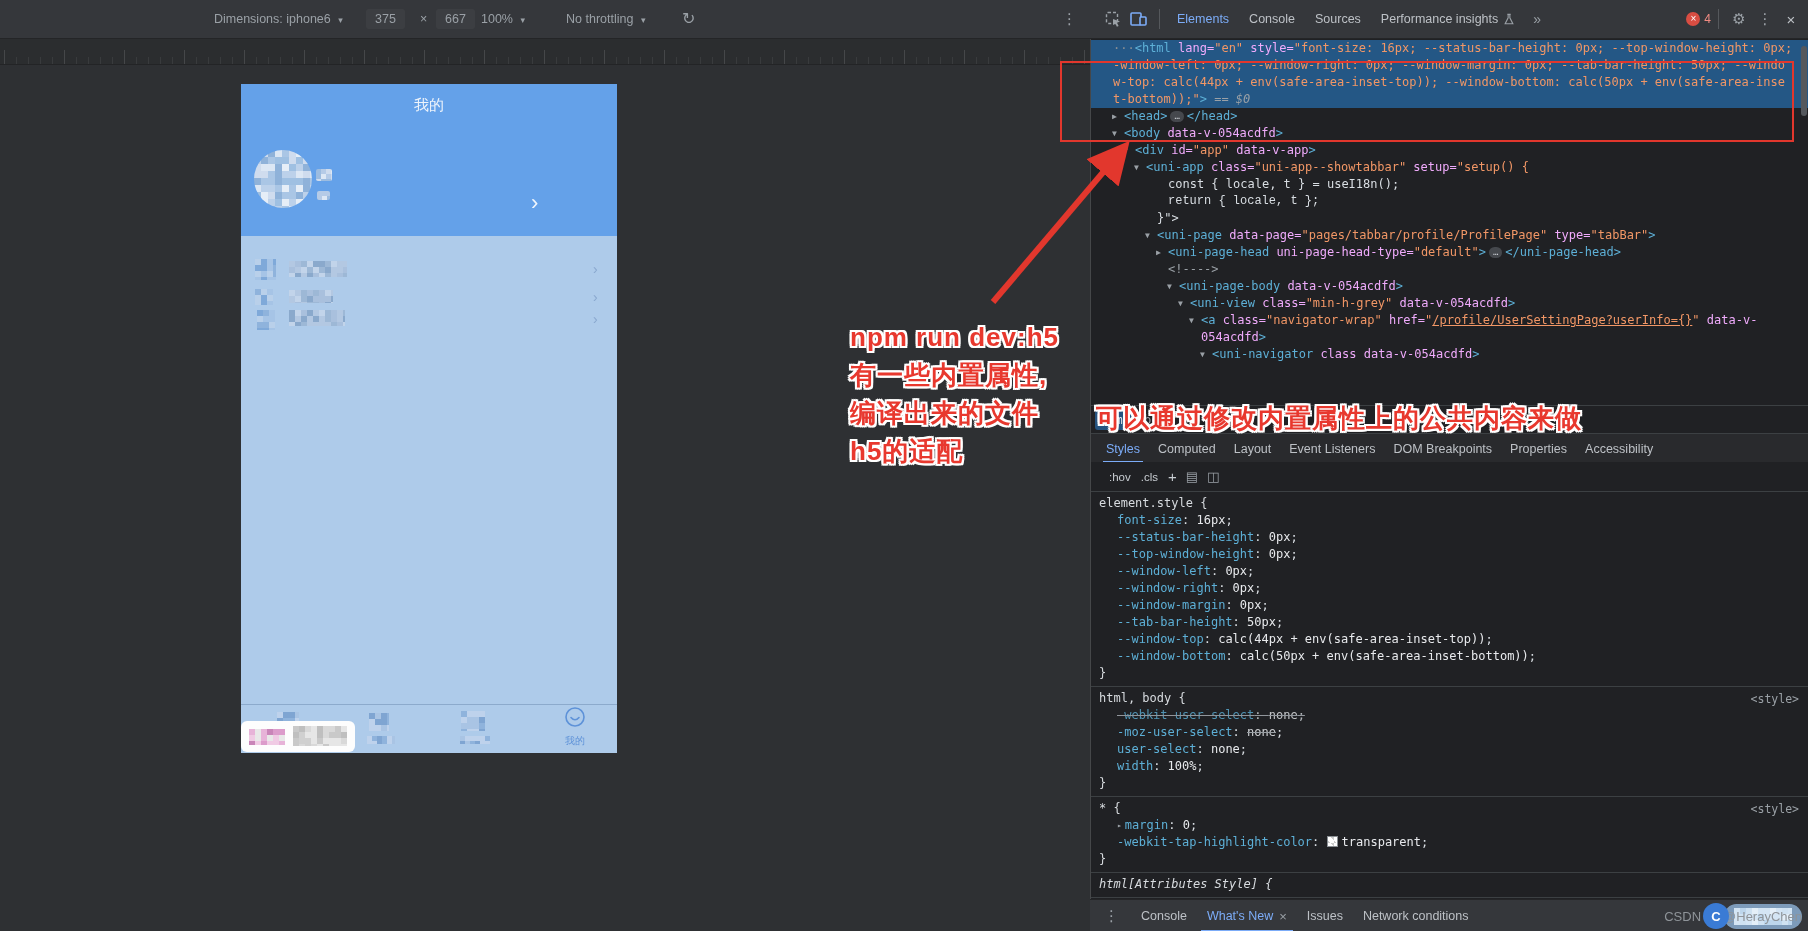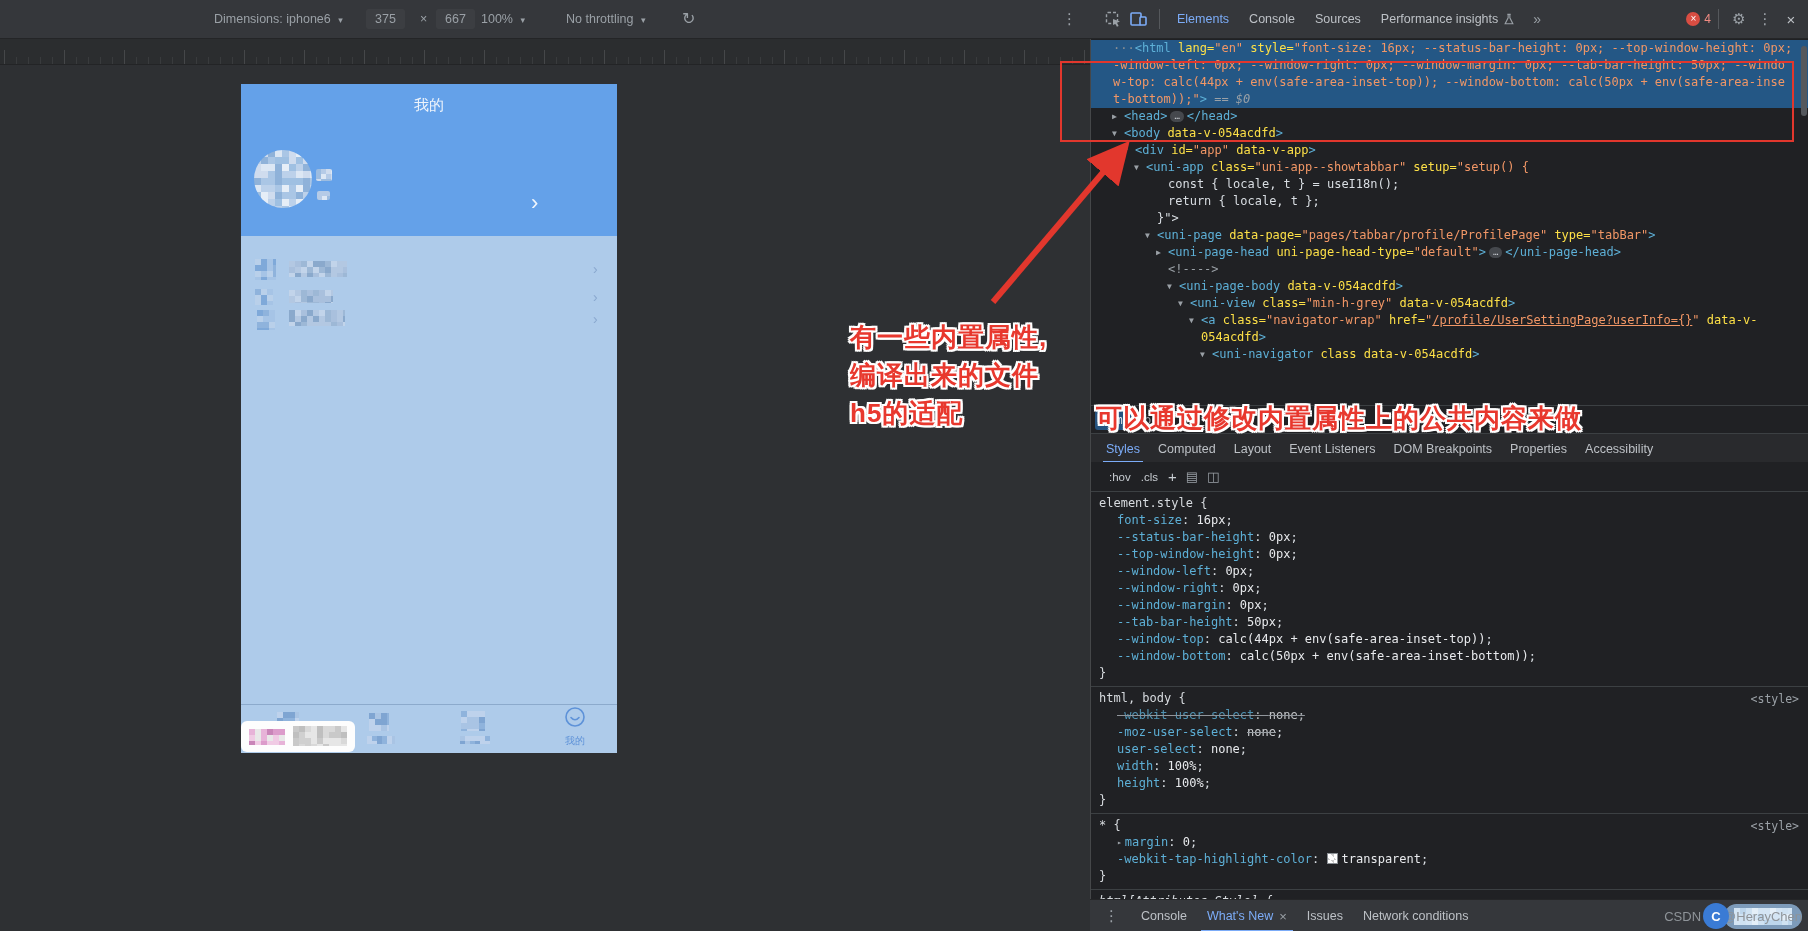--- a/index.html
+++ b/index.html
@@ -47,21 +47,21 @@
   #tab-mine-label{color:#5e92d8;font-size:10px;margin-top:2px;}
   #ph-blob{position:absolute;left:0px;top:637px;width:114px;height:31px;background:#fdfdfd;border-radius:6px;overflow:hidden;}
 
   
   #devtools{position:absolute;left:1090px;top:38px;width:718px;height:893px;background:#202124;border-left:1px solid #454749;}
   #dom-tree{position:absolute;left:0;top:2px;width:100%;height:365px;overflow:hidden;font-size:12px;line-height:17px;}
   .dom-line{white-space:pre;color:#d9dee3;}
   .dom-line.sel{background:#245785;}
   .arrow{display:inline-block;width:12px;color:#9aa0a6;font-size:8px;vertical-align:1px;}
   .tk-doc{color:#9aa0a6}.tk-dots{color:#8a8f94}.tk-pun{color:#5db0d7}.tk-tag{color:#5db0d7}
-  .tk-attr{color:#fde047}.tk-val{color:#f29766}.tk-link{color:#f29766;text-decoration:underline}
+  .tk-attr{color:#f0abfc}.tk-val{color:#f29766}.tk-link{color:#f29766;text-decoration:underline}
   .tk-pale{color:#d9dee3}.tk-com{color:#9aa0a6}.tk-meta{color:#9aa0a6;font-style:italic}
   .tk-badge{background:#45484d;color:#c5c9ce;border-radius:7px;padding:0 4px;font-size:9px;margin:0 3px;display:inline-block;line-height:11px;vertical-align:1px;}
   #dt-scrollthumb{position:absolute;right:2px;top:8px;width:6px;height:70px;border-radius:3px;background:#54585d;}
 
   #breadcrumb{position:absolute;left:0;top:367px;width:100%;height:28px;border-top:1px solid #3c4043;
     display:flex;align-items:center;padding-left:4px;font-size:12px;}
   .crumb{padding:3px 6px;color:#9aa0a6;border-radius:3px;margin-right:2px;}
   .crumb.sel{background:#25537f;color:#e8eaed;}
 
   #subtabs{position:absolute;left:0;top:395px;width:100%;height:29px;border-top:1px solid #3c4043;
@@ -711,21 +711,21 @@
     <div id="dom-tree" class="mono">
         <div class="dom-line sel" style="padding-left: 10px;"><span class="arrow"></span><span class="tk-dots">···</span><span class="tk-pun">&lt;</span><span class="tk-tag">html</span><span class="tk-pale"> </span><span class="tk-attr">lang=</span><span class="tk-val">"en"</span><span class="tk-pale"> </span><span class="tk-attr">style=</span><span class="tk-val">"font-size: 16px; --status-bar-height: 0px; --top-window-height: 0px; -</span></div>
         <div class="dom-line sel" style="padding-left: 22px;"><span class="tk-val">-window-left: 0px; --window-right: 0px; --window-margin: 0px; --tab-bar-height: 50px; --windo</span></div>
         <div class="dom-line sel" style="padding-left: 22px;"><span class="tk-val">w-top: calc(44px + env(safe-area-inset-top)); --window-bottom: calc(50px + env(safe-area-inse</span></div>
         <div class="dom-line sel" style="padding-left: 22px;"><span class="tk-val">t-bottom));"</span><span class="tk-pun">&gt;</span><span class="tk-meta"> == $0</span></div>
         <div class="dom-line" style="padding-left: 21px;"><span class="arrow">▶</span><span class="tk-pun">&lt;</span><span class="tk-tag">head</span><span class="tk-pun">&gt;</span><span class="tk-badge">…</span><span class="tk-pun">&lt;/</span><span class="tk-tag">head</span><span class="tk-pun">&gt;</span></div>
         <div class="dom-line" style="padding-left: 21px;"><span class="arrow">▼</span><span class="tk-pun">&lt;</span><span class="tk-tag">body</span><span class="tk-pale"> </span><span class="tk-attr">data-v-054acdfd</span><span class="tk-pun">&gt;</span></div>
         <div class="dom-line" style="padding-left: 32px;"><span class="arrow">▼</span><span class="tk-pun">&lt;</span><span class="tk-tag">div</span><span class="tk-pale"> </span><span class="tk-attr">id=</span><span class="tk-val">"app"</span><span class="tk-pale"> </span><span class="tk-attr">data-v-app</span><span class="tk-pun">&gt;</span></div>
         <div class="dom-line" style="padding-left: 43px;"><span class="arrow">▼</span><span class="tk-pun">&lt;</span><span class="tk-tag">uni-app</span><span class="tk-pale"> </span><span class="tk-attr">class=</span><span class="tk-val">"uni-app--showtabbar"</span><span class="tk-pale"> </span><span class="tk-attr">setup=</span><span class="tk-val">"setup() {</span></div>
         <div class="dom-line" style="padding-left: 65px;"><span class="arrow"></span><span class="tk-pale">const { locale, t } = useI18n();</span></div>
-        <div class="dom-line" style="padding-left: 65px;"><span class="arrow"></span><span class="tk-pale">return { locale, t };</span></div>
+        <div class="dom-line" style="padding-left: 65px; font-family: Liberation Mono, monospace;"><span class="arrow"></span><span class="tk-pale">return { locale, t };</span></div>
         <div class="dom-line" style="padding-left: 54px;"><span class="arrow"></span><span class="tk-pale">}"&gt;</span></div>
         <div class="dom-line" style="padding-left: 54px;"><span class="arrow">▼</span><span class="tk-pun">&lt;</span><span class="tk-tag">uni-page</span><span class="tk-pale"> </span><span class="tk-attr">data-page=</span><span class="tk-val">"pages/tabbar/profile/ProfilePage"</span><span class="tk-pale"> </span><span class="tk-attr">type=</span><span class="tk-val">"tabBar"</span><span class="tk-pun">&gt;</span></div>
         <div class="dom-line" style="padding-left: 65px;"><span class="arrow">▶</span><span class="tk-pun">&lt;</span><span class="tk-tag">uni-page-head</span><span class="tk-pale"> </span><span class="tk-attr">uni-page-head-type=</span><span class="tk-val">"default"</span><span class="tk-pun">&gt;</span><span class="tk-badge">…</span><span class="tk-pun">&lt;/</span><span class="tk-tag">uni-page-head</span><span class="tk-pun">&gt;</span></div>
         <div class="dom-line" style="padding-left: 65px;"><span class="arrow"></span><span class="tk-com">&lt;!----&gt;</span></div>
         <div class="dom-line" style="padding-left: 76px;"><span class="arrow">▼</span><span class="tk-pun">&lt;</span><span class="tk-tag">uni-page-body</span><span class="tk-pale"> </span><span class="tk-attr">data-v-054acdfd</span><span class="tk-pun">&gt;</span></div>
         <div class="dom-line" style="padding-left: 87px;"><span class="arrow">▼</span><span class="tk-pun">&lt;</span><span class="tk-tag">uni-view</span><span class="tk-pale"> </span><span class="tk-attr">class=</span><span class="tk-val">"min-h-grey"</span><span class="tk-pale"> </span><span class="tk-attr">data-v-054acdfd</span><span class="tk-pun">&gt;</span></div>
         <div class="dom-line" style="padding-left: 98px;"><span class="arrow">▼</span><span class="tk-pun">&lt;</span><span class="tk-tag">a</span><span class="tk-pale"> </span><span class="tk-attr">class=</span><span class="tk-val">"navigator-wrap"</span><span class="tk-pale"> </span><span class="tk-attr">href=</span><span class="tk-val">"</span><span class="tk-link">/profile/UserSettingPage?userInfo={}</span><span class="tk-val">"</span><span class="tk-pale"> </span><span class="tk-attr">data-v-</span></div>
         <div class="dom-line" style="padding-left: 110px;"><span class="tk-attr">054acdfd</span><span class="tk-pun">&gt;</span></div>
         <div class="dom-line" style="padding-left: 109px;"><span class="arrow">▼</span><span class="tk-pun">&lt;</span><span class="tk-tag">uni-navigator</span><span class="tk-pale"> </span><span class="tk-attr">class</span><span class="tk-pale"> </span><span class="tk-attr">data-v-054acdfd</span><span class="tk-pun">&gt;</span></div>
       </div>
@@ -766,21 +766,20 @@
           <div class="prop-line"><span class="pn">--window-bottom</span>: <span class="pv">calc(50px + env(safe-area-inset-bottom))</span>;</div>
           <div class="close-brace">}</div>
         </div>
         <div class="rule">
           <div class="rule-sel">html, body {</div>
           <span class="note">&lt;style&gt;</span>
           <div class="prop-line struck-all"><span class="pn">-webkit-user-select</span>: <span class="pv">none</span>;</div>
           <div class="prop-line"><span class="pn">-moz-user-select</span>: <span class="pv struck">none</span>;</div>
           <div class="prop-line"><span class="pn">user-select</span>: <span class="pv">none</span>;</div>
           <div class="prop-line"><span class="pn">width</span>: <span class="pv">100%</span>;</div>
-          <div class="prop-line"><span class="pn">height</span>: <span class="pv">100%</span>;</div>
           <div class="close-brace">}</div>
         </div>
         <div class="rule">
           <div class="rule-sel">* {</div>
           <span class="note">&lt;style&gt;</span>
           <div class="prop-line"><span class="exp">▸</span><span class="pn">margin</span>: <span class="pv">0</span>;</div>
           <div class="prop-line"><span class="pn">-webkit-tap-highlight-color</span>: <span class="swatch"></span><span class="pv">transparent</span>;</div>
           <div class="close-brace">}</div>
         </div>
         <div class="rule">
@@ -851,19 +850,20 @@
     <div id="red-rect"></div>
     <svg width="1808" height="931" style="position:absolute;left:0;top:0">
       <defs>
         <marker id="ah" markerWidth="7" markerHeight="7" refX="5" refY="3.5" orient="auto">
           <path d="M0 0L7 3.5L0 7z" fill="#e2372d"></path>
         </marker>
       </defs>
       <line x1="993" y1="302" x2="1122" y2="150" stroke="#e2372d" stroke-width="6" marker-end="url(#ah)"></line>
     </svg>
     <div id="anno-left" class="anno-text">
+        <div>npm run dev:h5</div>
         <div>有一些内置属性,</div>
         <div>编译出来的文件</div>
         <div>h5的适配</div>
       </div>
     <div id="anno-right" class="anno-text">可以通过修改内置属性上的公共内容来做</div>
   </div>
 </div>
 
 </body></html>

